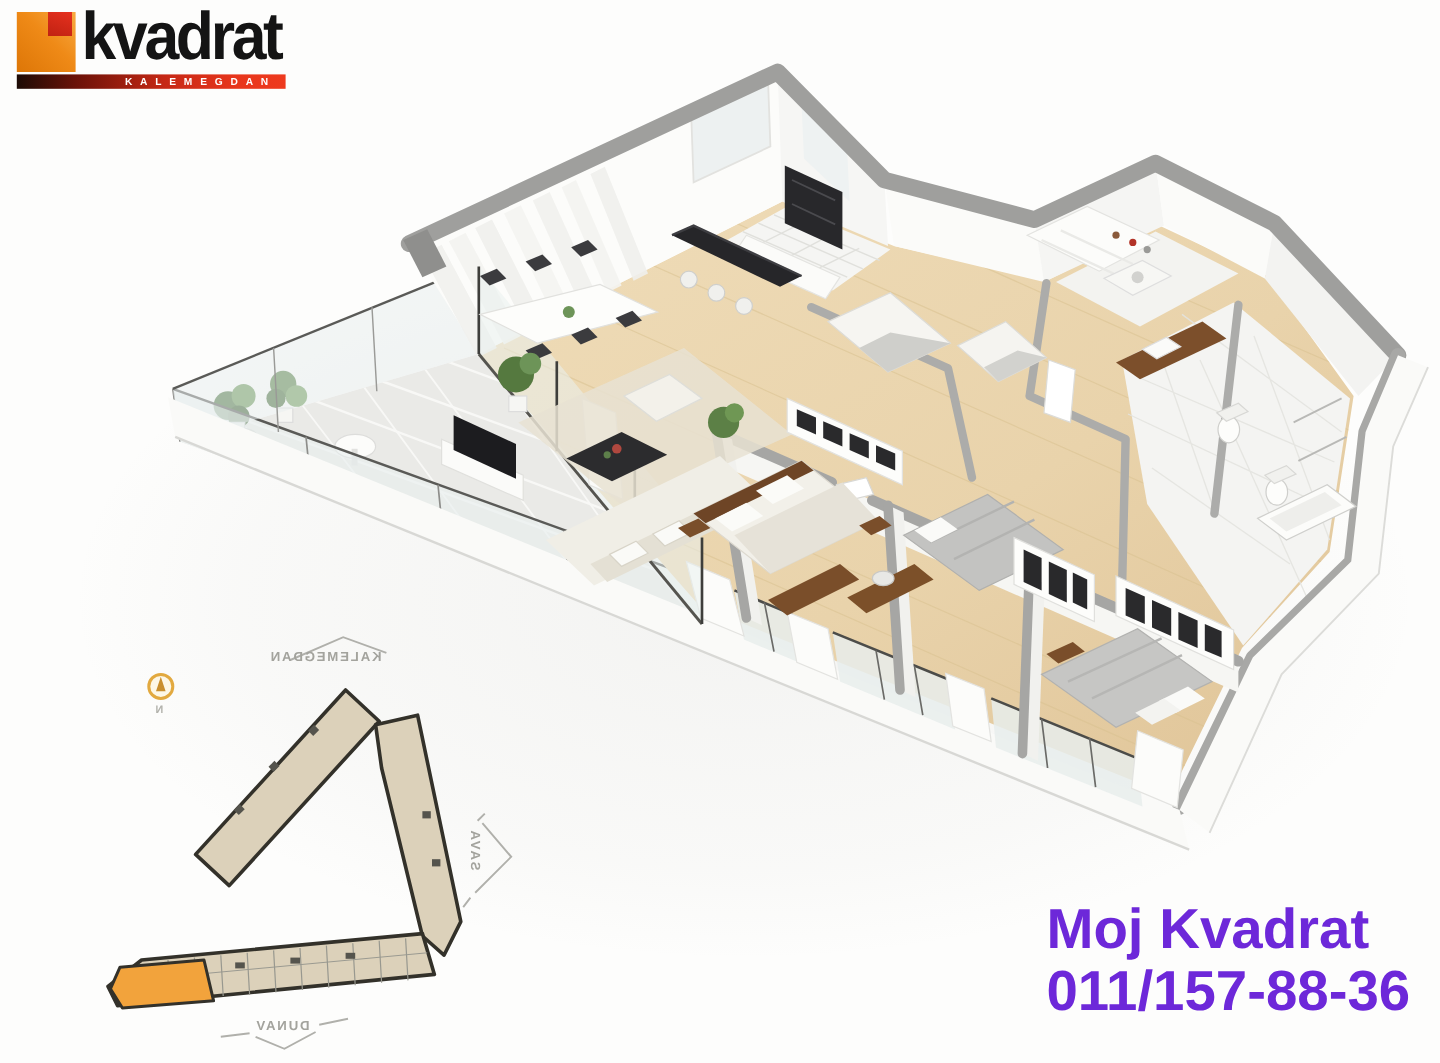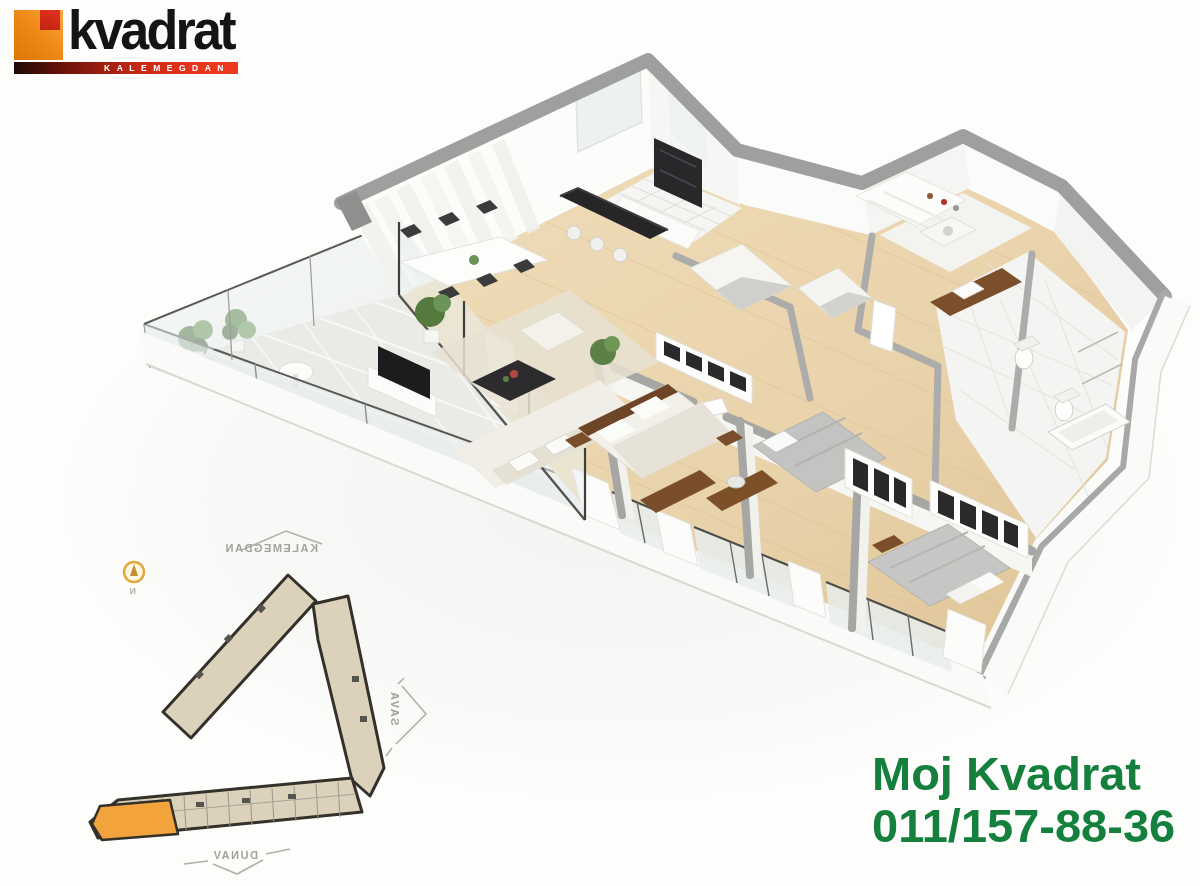--- a/index.html
+++ b/index.html
@@ -18,21 +18,21 @@
       display:flex;align-items:center;justify-content:flex-end;}
   #logo .tagline{color:#ffffff;font-size:8.5px;font-weight:bold;letter-spacing:6.5px;
       padding-right:8px;white-space:nowrap;}
   
   .maplabel{position:absolute;color:#a3a39d;font-size:11px;font-weight:bold;
       letter-spacing:1.5px;white-space:nowrap;}
   .mirror{transform:scaleX(-1);}
   #lbl-sava{transform:rotate(90deg) scaleX(-1);transform-origin:center;}
   #lbl-north{font-size:9px;color:#b3b3ad;}
   
-  #contact{position:absolute;left:872px;top:748px;color:#15803d;font-weight:bold;
+  #contact{position:absolute;left:872px;top:748px;color:#6d28d9;font-weight:bold;
       font-size:47px;line-height:52px;letter-spacing:0px;}
   svg{position:absolute;left:0;top:0;}
 </style>
 </head>
 <body>
 
 <div id="stage">
 
 <svg width="1200" height="886" viewBox="0 0 1200 886">
   <defs>

